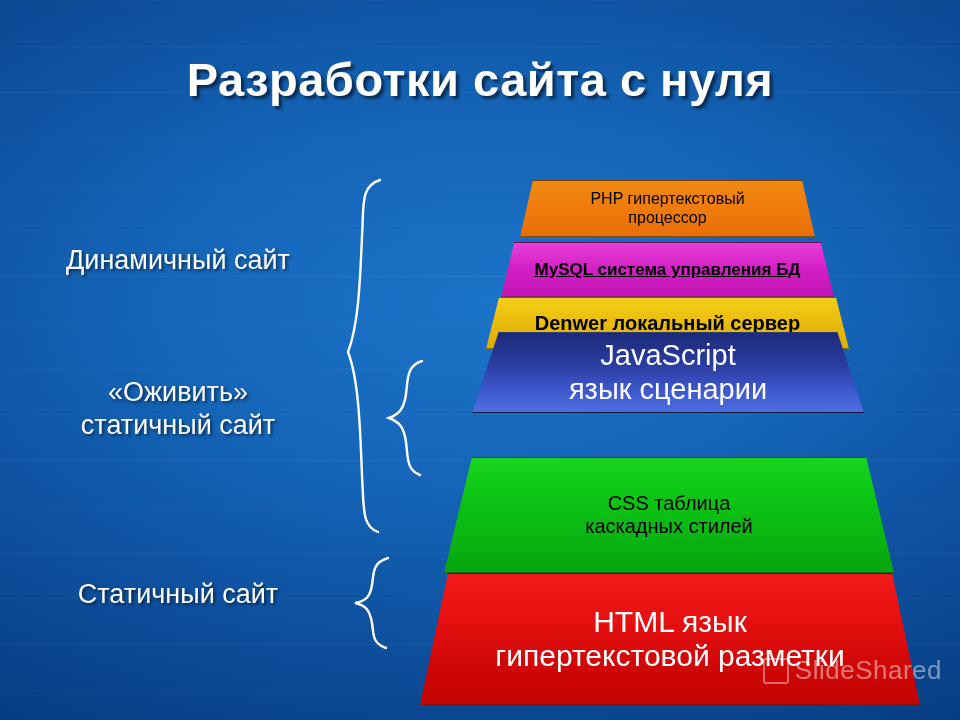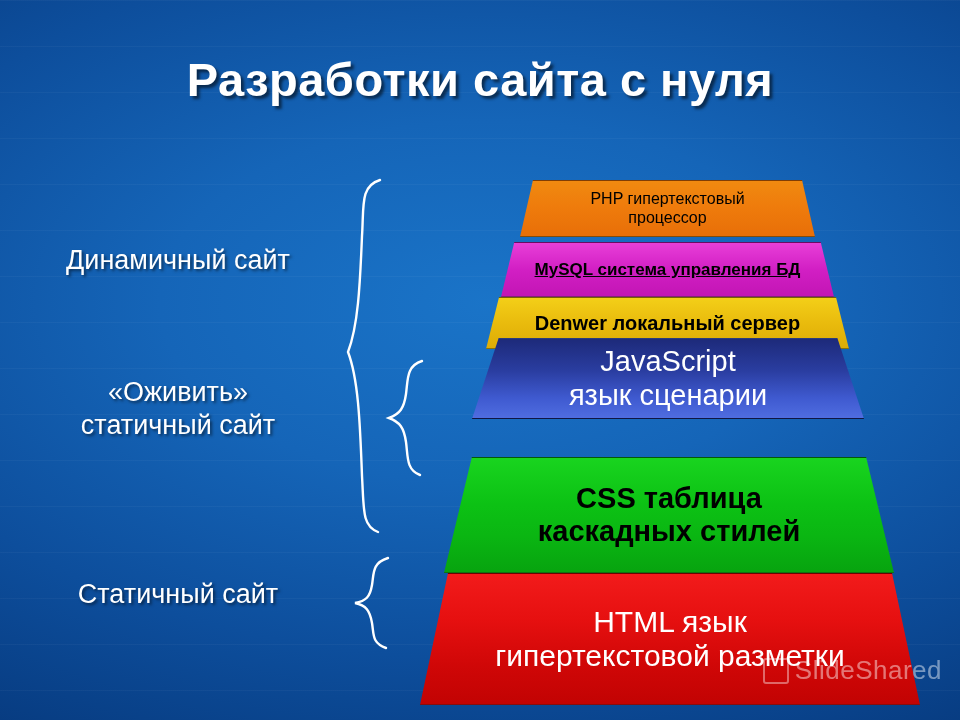--- a/index.html
+++ b/index.html
@@ -103,32 +103,32 @@
     clip-path: polygon(4.0% 0%, 96.0% 0%, 100% 100%, 0% 100%);
     font-size: 17px; font-weight: bold; text-decoration: underline;
   }
   #layer-denwer {
     left: 66px; top: 117px; width: 363px; height: 52px;
     background: linear-gradient(to bottom, #f3cf18 0%, #e9bb0d 50%, #ddac06 100%);
     clip-path: polygon(3.6% 0%, 96.4% 0%, 100% 100%, 0% 100%);
     font-size: 20px; font-weight: bold;
   }
   #layer-js {
-    left: 52px; top: 158px; width: 392px; height: 81px;
+    left: 52px; top: 152px; width: 392px; height: 81px;
     background: linear-gradient(to bottom, #1d2a7a 0%, #2a3da0 40%, #3f5ad0 75%, #4f6de0 100%);
     clip-path: polygon(6.8% 0%, 93.2% 0%, 100% 100%, 0% 100%);
     color: #ffffff;
     font-size: 29px;
   }
   #layer-css {
     left: 24px; top: 277px; width: 450px; height: 116px;
     background: linear-gradient(to bottom, #19d41f 0%, #0cc214 40%, #0ab512 70%, #07a40f 100%);
     clip-path: polygon(6.2% 0%, 93.8% 0%, 100% 100%, 0% 100%);
-    font-size: 29px;
-    font-weight: bold;
+    font-size: 20px;
+    font-weight: normal;
   }
   #layer-html {
     left: 0px; top: 393px; width: 500px; height: 132px;
     background: linear-gradient(to bottom, #f21b1b 0%, #e61010 35%, #d00707 70%, #c20303 100%);
     clip-path: polygon(5.6% 0%, 94.4% 0%, 100% 100%, 0% 100%);
     color: #ffffff;
     font-size: 30px;
   }
 
   .watermark {

